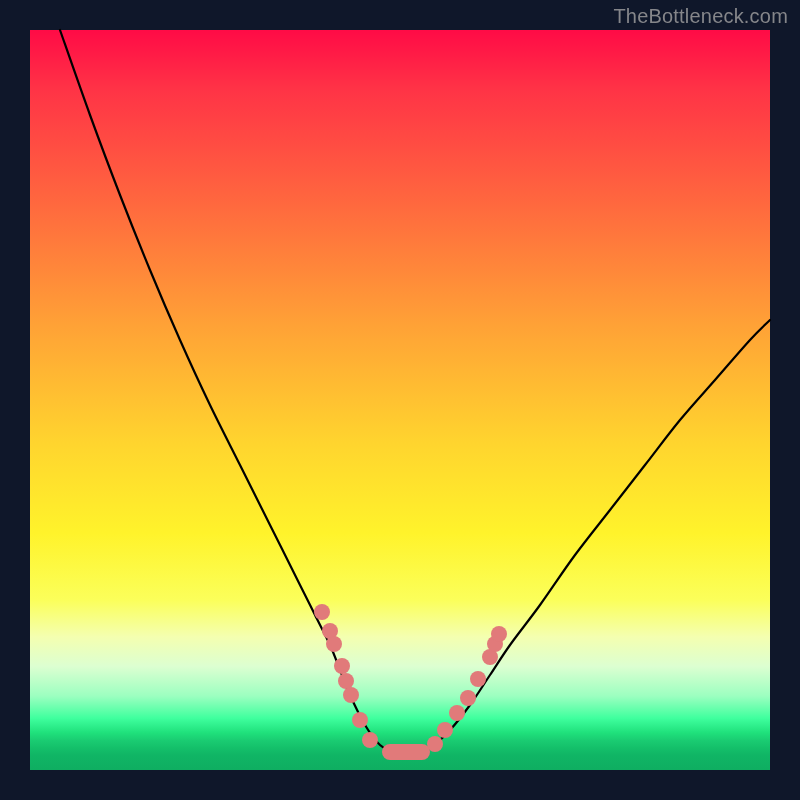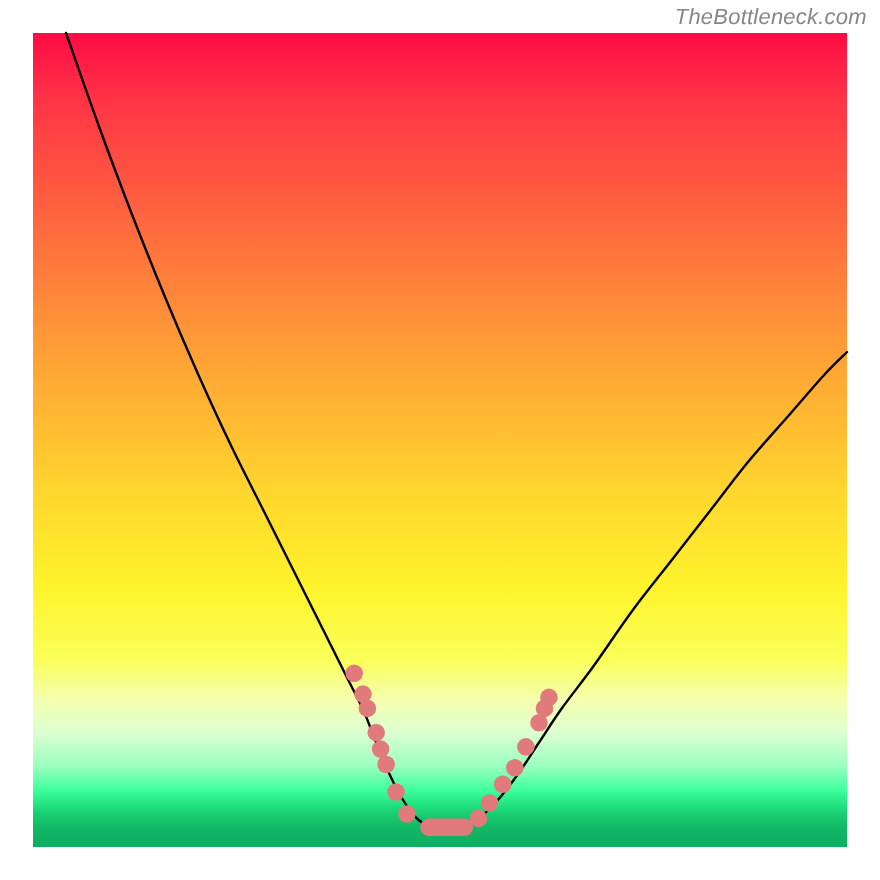--- a/index.html
+++ b/index.html
@@ -7,22 +7,21 @@
     padding: 0;
     width: 800px;
     height: 800px;
     background: #000;
     overflow: hidden;
   }
   .frame {
     position: relative;
     width: 800px;
     height: 800px;
-    background: #ffffff;
-    font-style: italic;
+    background: #0f172a;
   }
   .plot-area {
     position: absolute;
     left: 30px;
     top: 30px;
     width: 740px;
     height: 740px;
     
     background: linear-gradient(
       to bottom,

